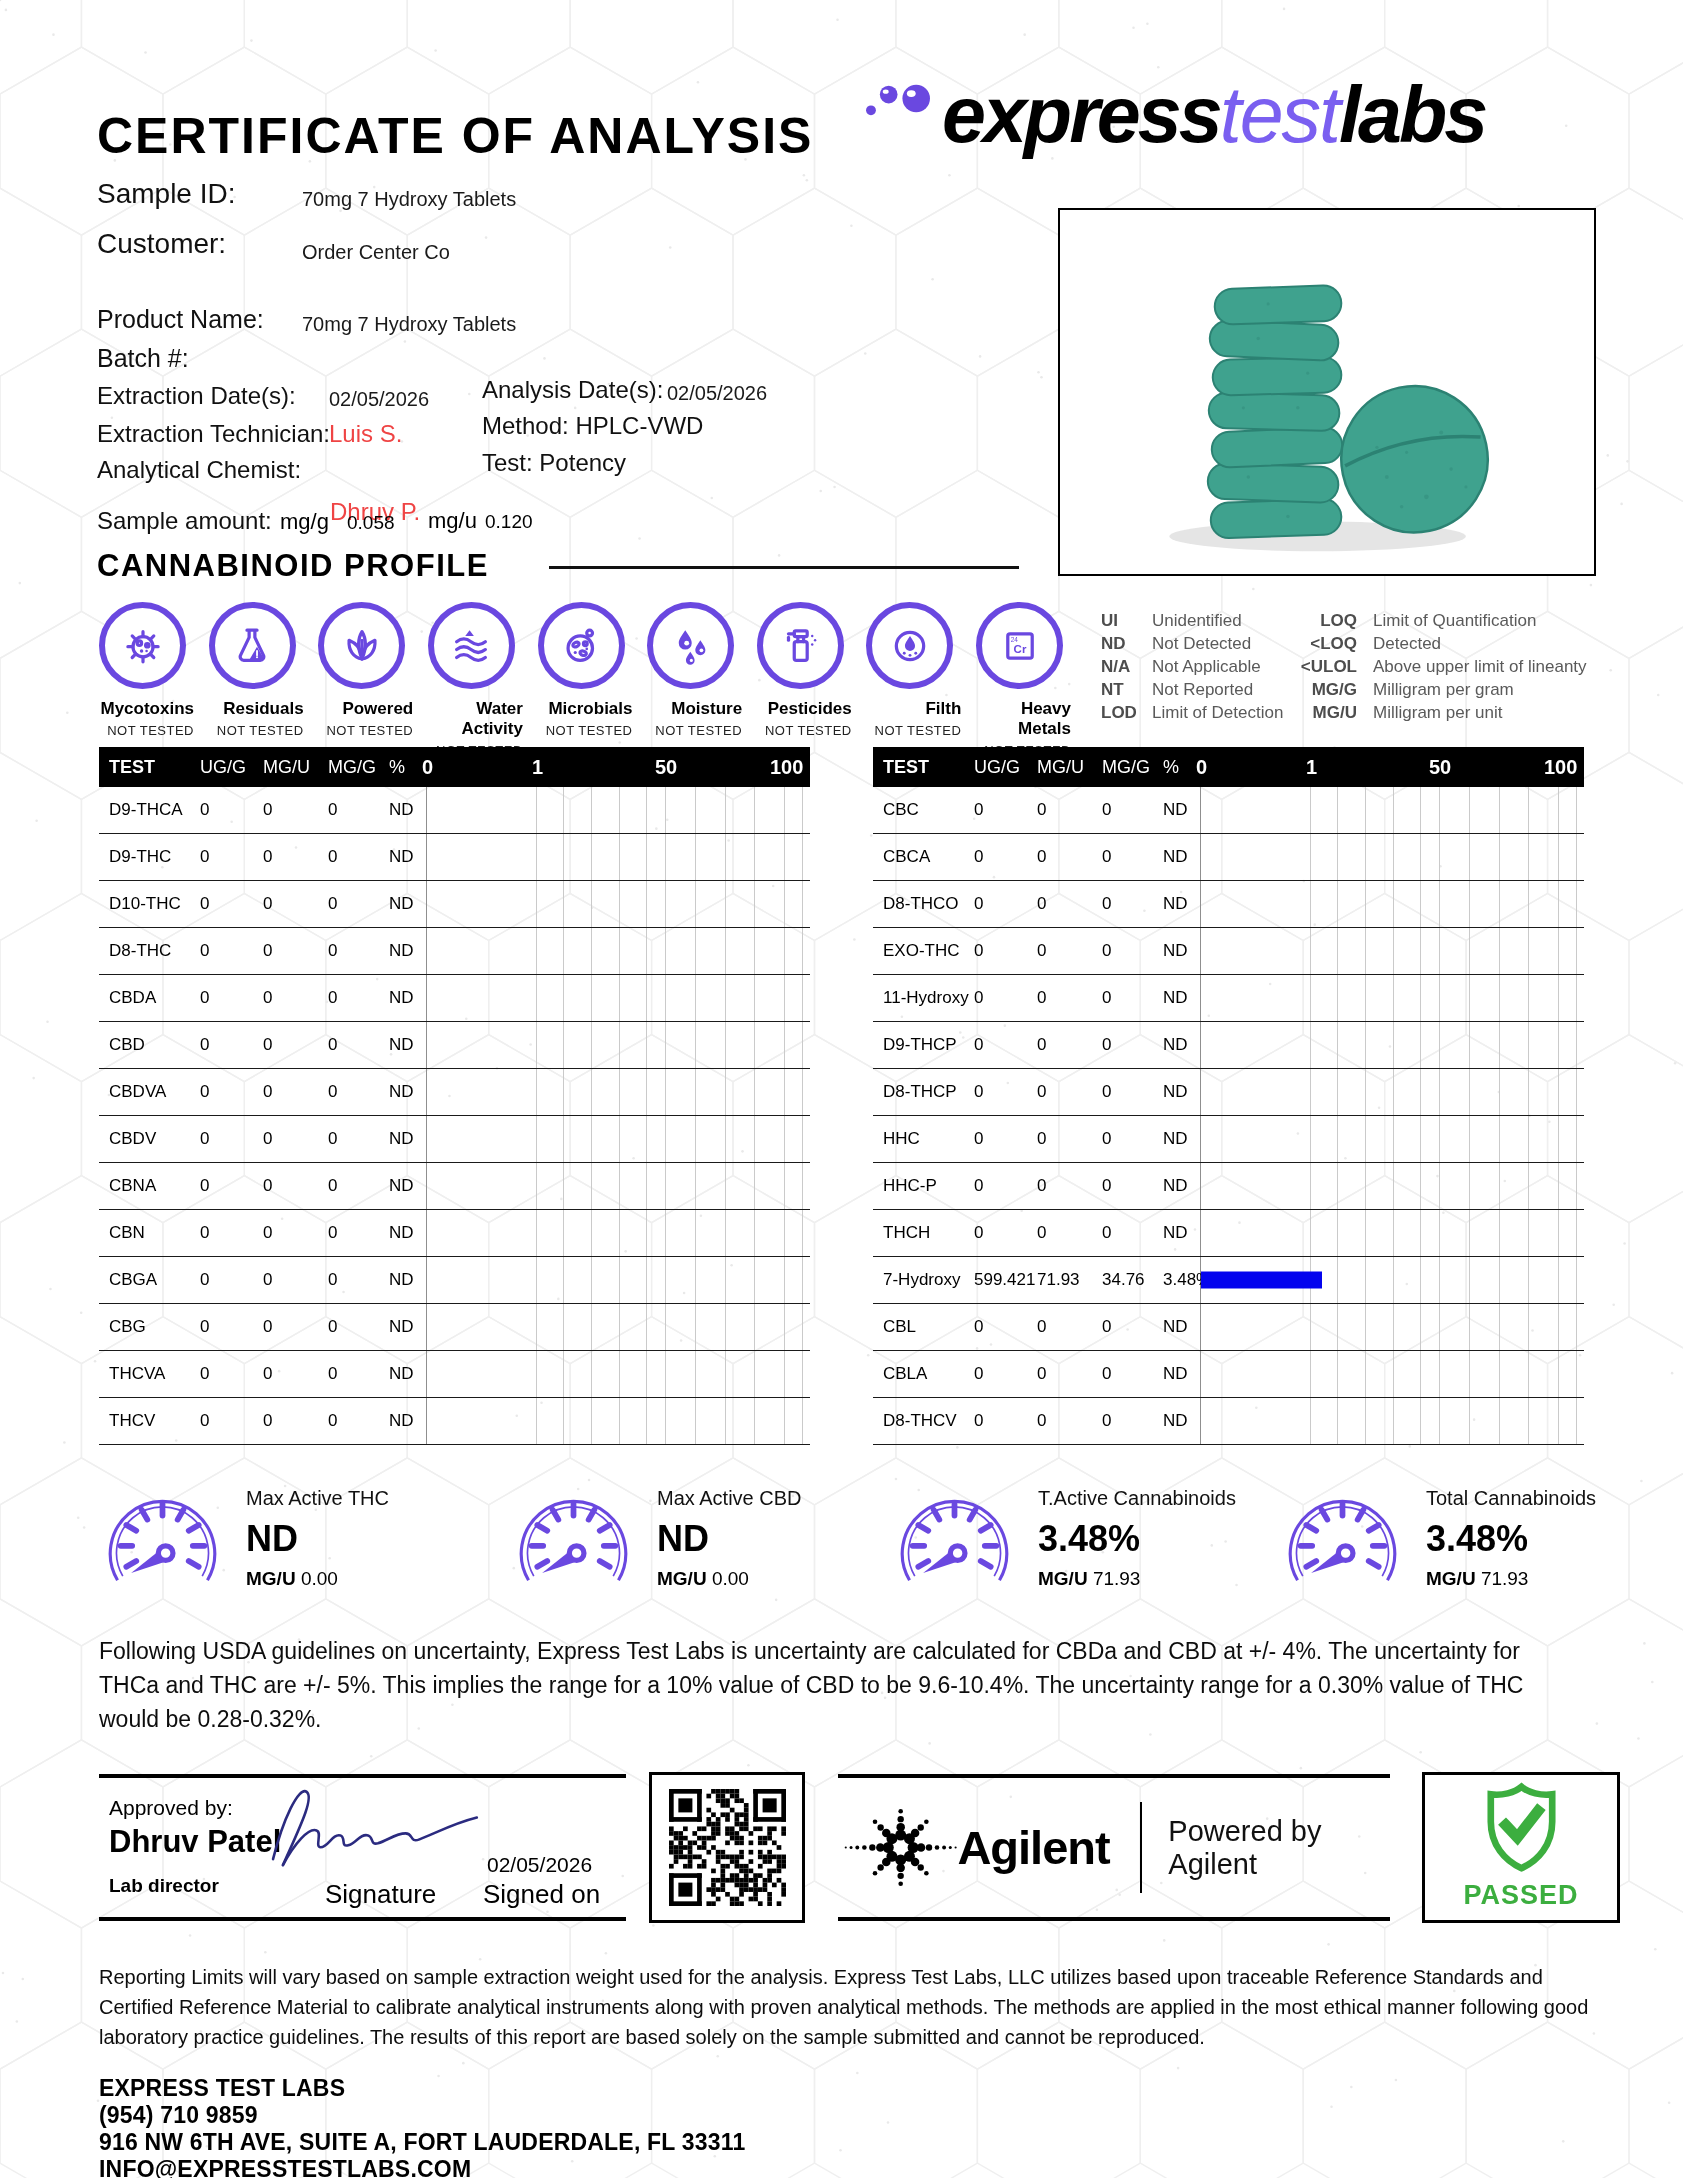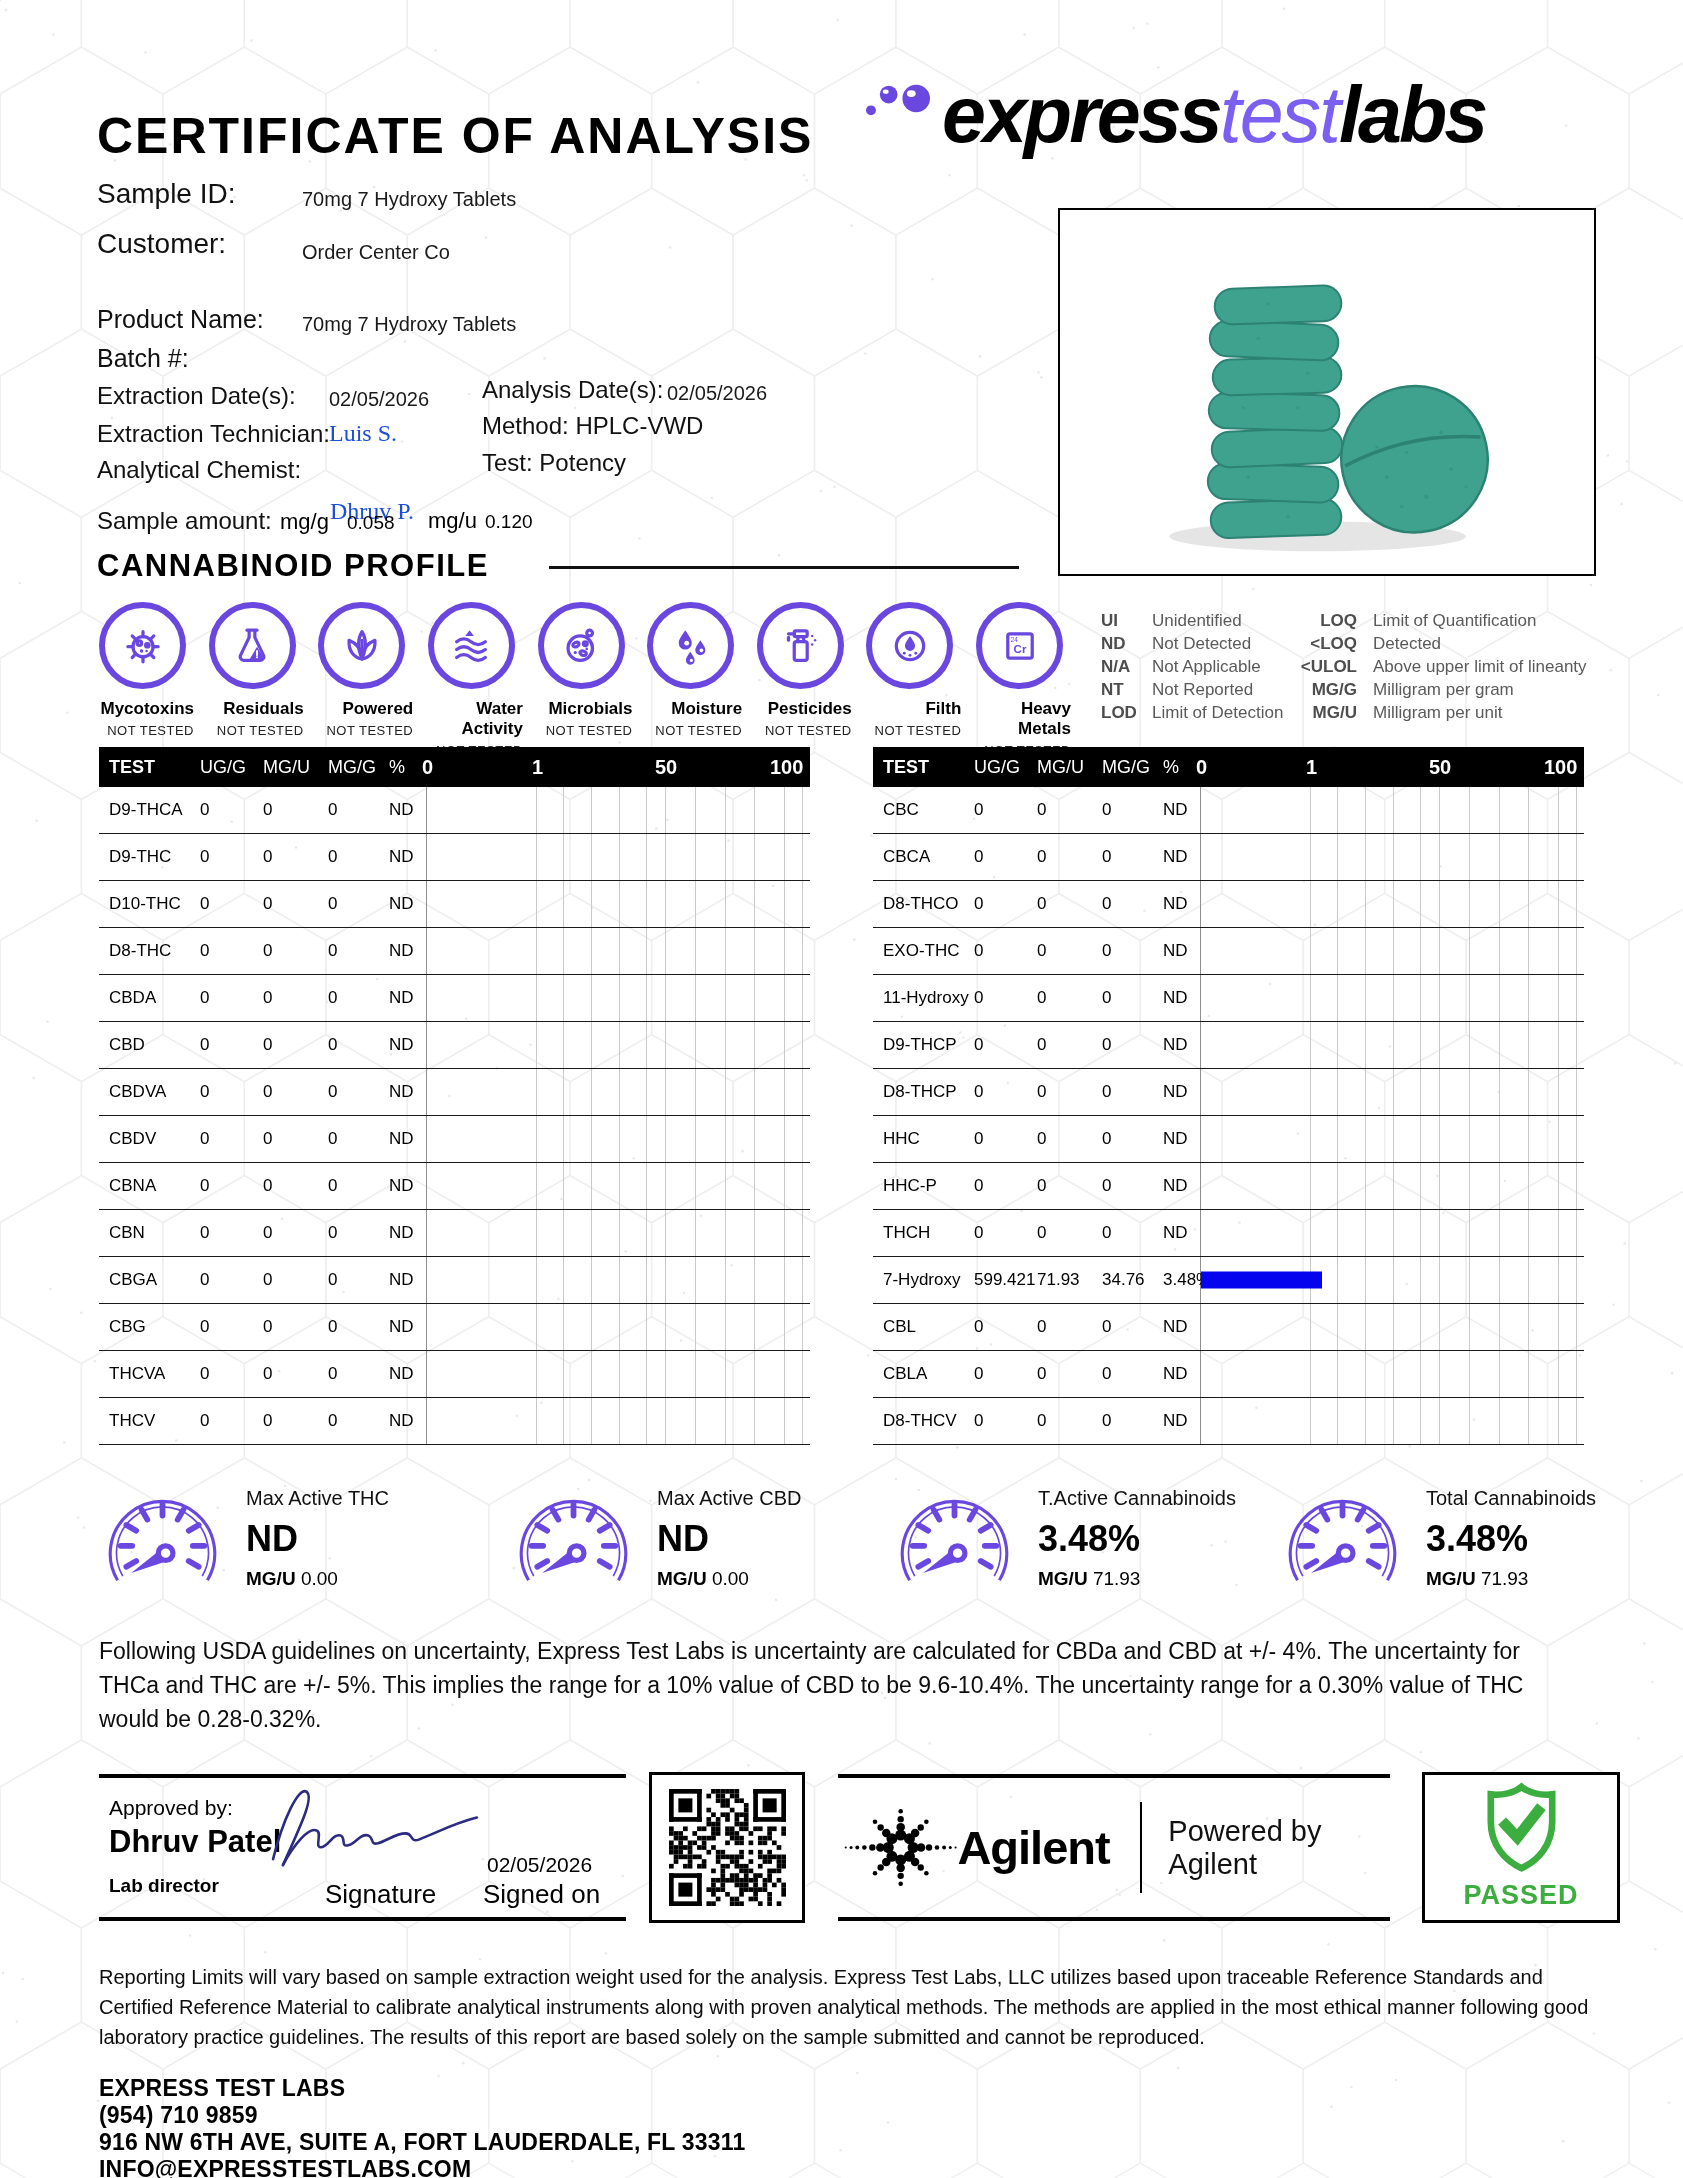--- a/index.html
+++ b/index.html
@@ -10,21 +10,21 @@
   
   .coa-title{font-size:50px;font-weight:800;letter-spacing:2px;}
   .brand{display:flex;align-items:baseline;}
   .brand .b1{font-size:79px;font-weight:800;font-style:italic;letter-spacing:-3px;}
   .brand .b2{font-size:79px;font-weight:300;font-style:italic;letter-spacing:-2px;}
   .brand .b3{font-size:79px;font-weight:800;font-style:italic;letter-spacing:-3px;}
   .lbl-xl{font-size:28px;color:#111;}
   .lbl-l{font-size:25px;color:#111;}
   .lbl-m{font-size:24px;color:#111;}
   .val{font-size:20px;color:#1a1a1a;}
-  .val-m{font-size:24px;color:#1d4ed8;font-family:Liberation Serif, serif;}
+  .val-m{font-size:24px;color:#ef4444;}
   .photo-box{border:2px solid #000;background:#fff;}
   .section-title{font-size:31px;font-weight:800;letter-spacing:1.5px;}
   .section-line{height:3px;background:#111;}
   
   #icons-row{display:flex;justify-content:space-between;}
   .picon{width:103px;text-align:right;}
   .picon-circle{width:75px;height:75px;border:6px solid #6a48e0;border-radius:50%;
                 margin:0 auto 10px auto;display:flex;align-items:center;justify-content:center;background:#fff;}
   .picon-label{font-size:17px;font-weight:700;color:#000;}
   .picon-status{font-size:13px;color:#222;letter-spacing:0.5px;margin-top:4px;}

